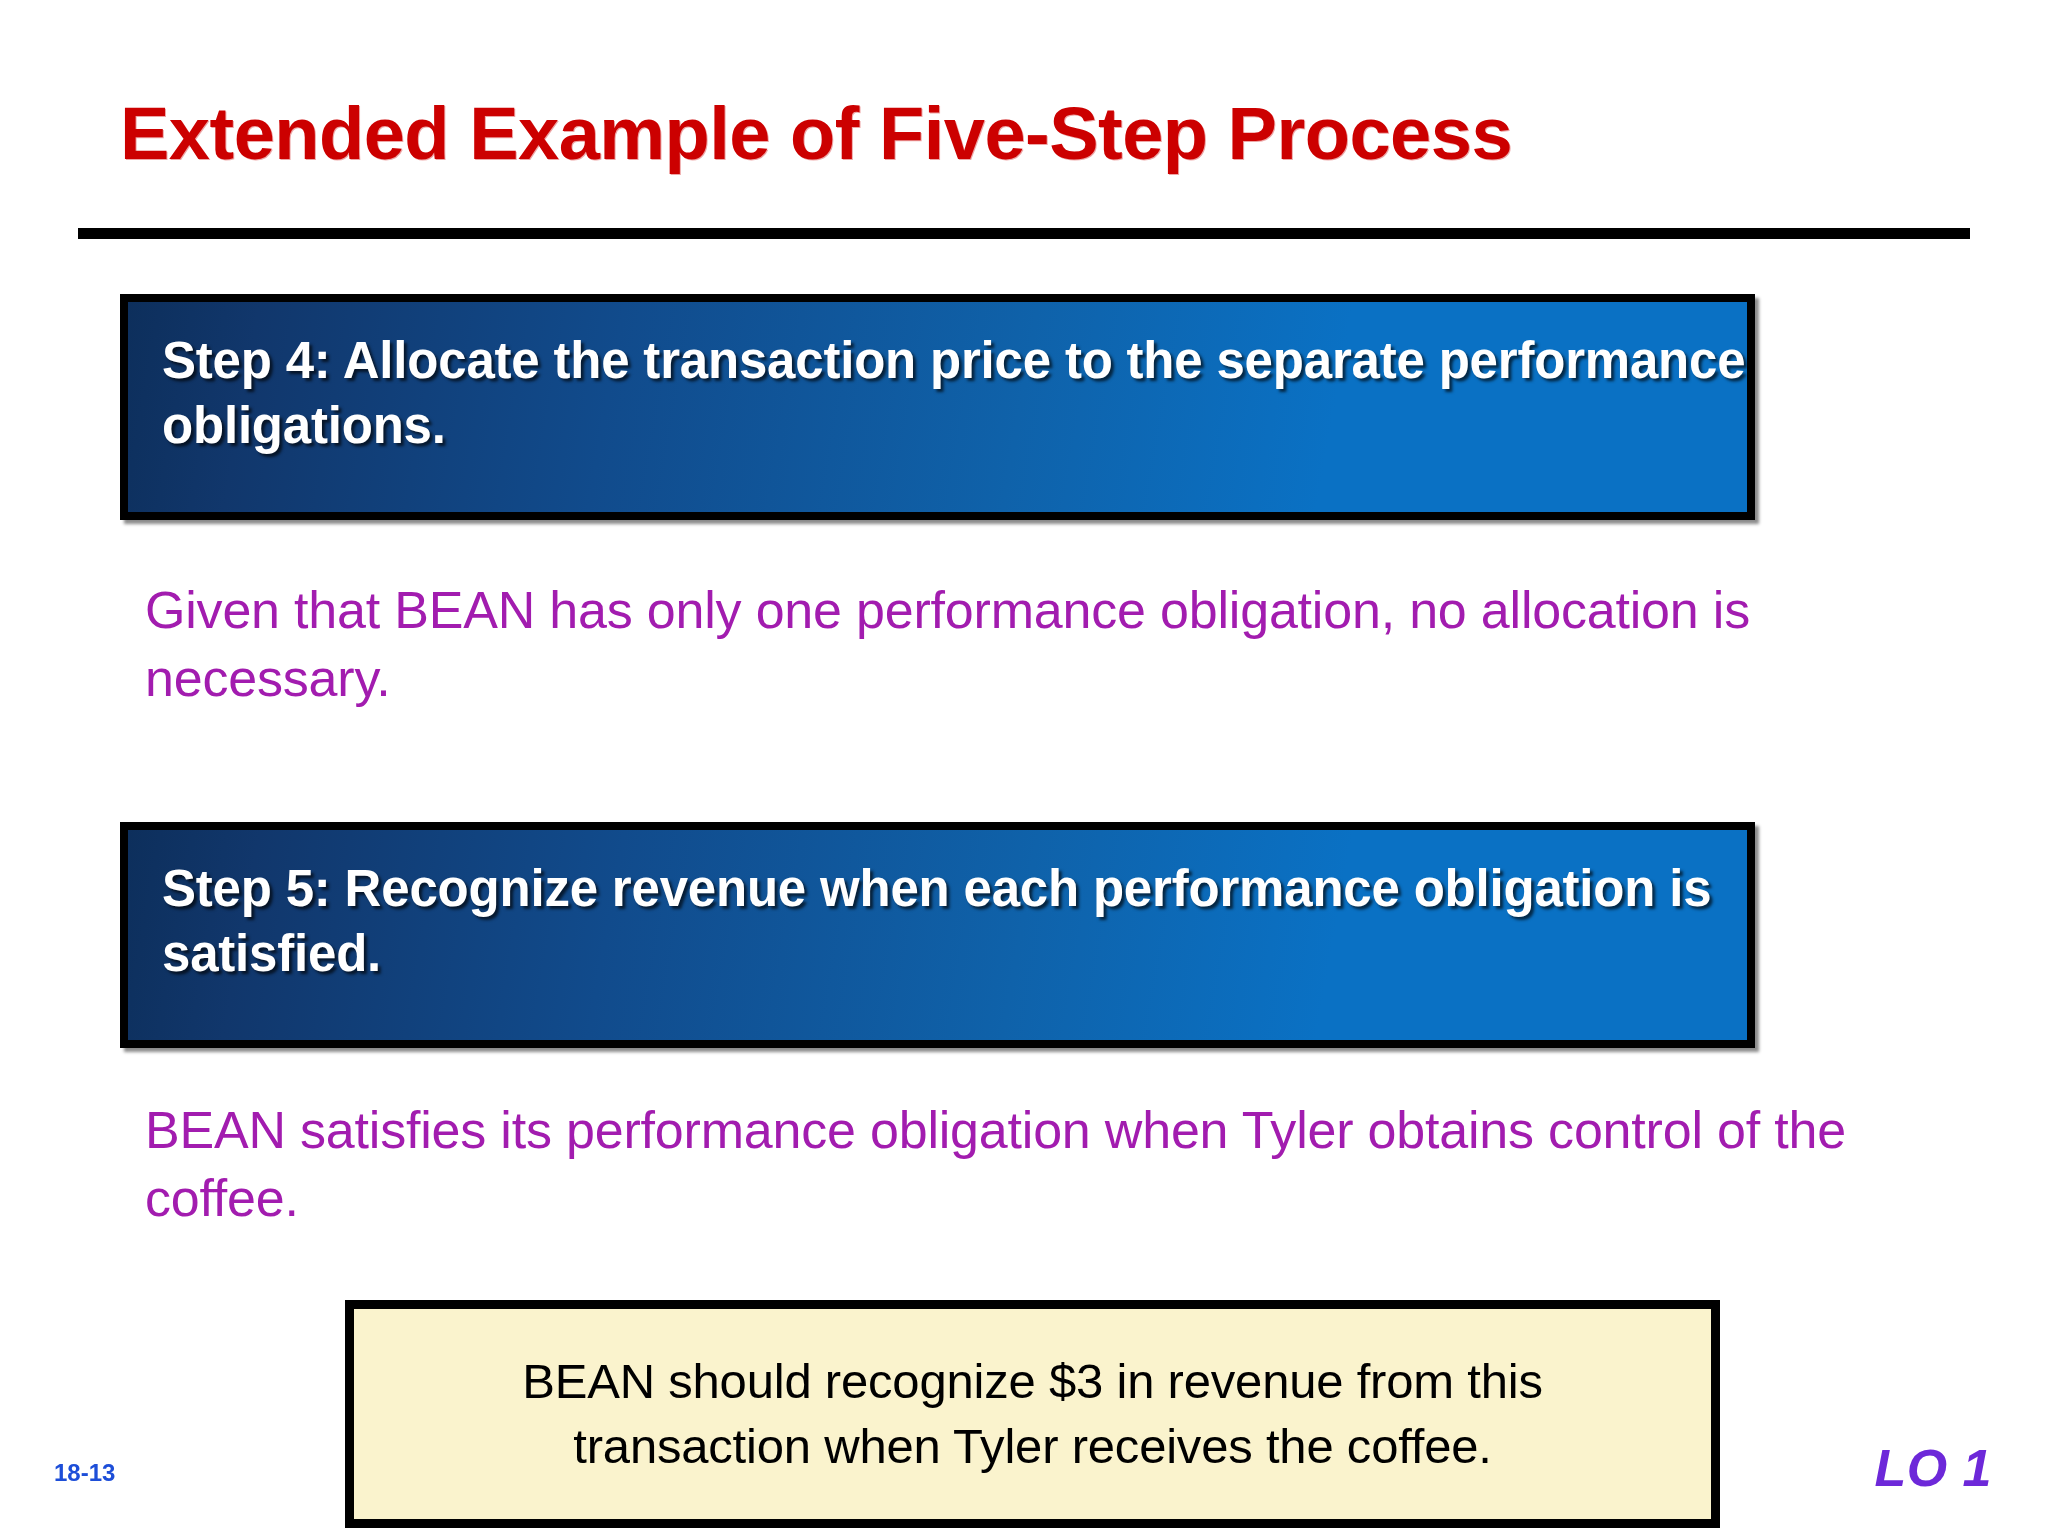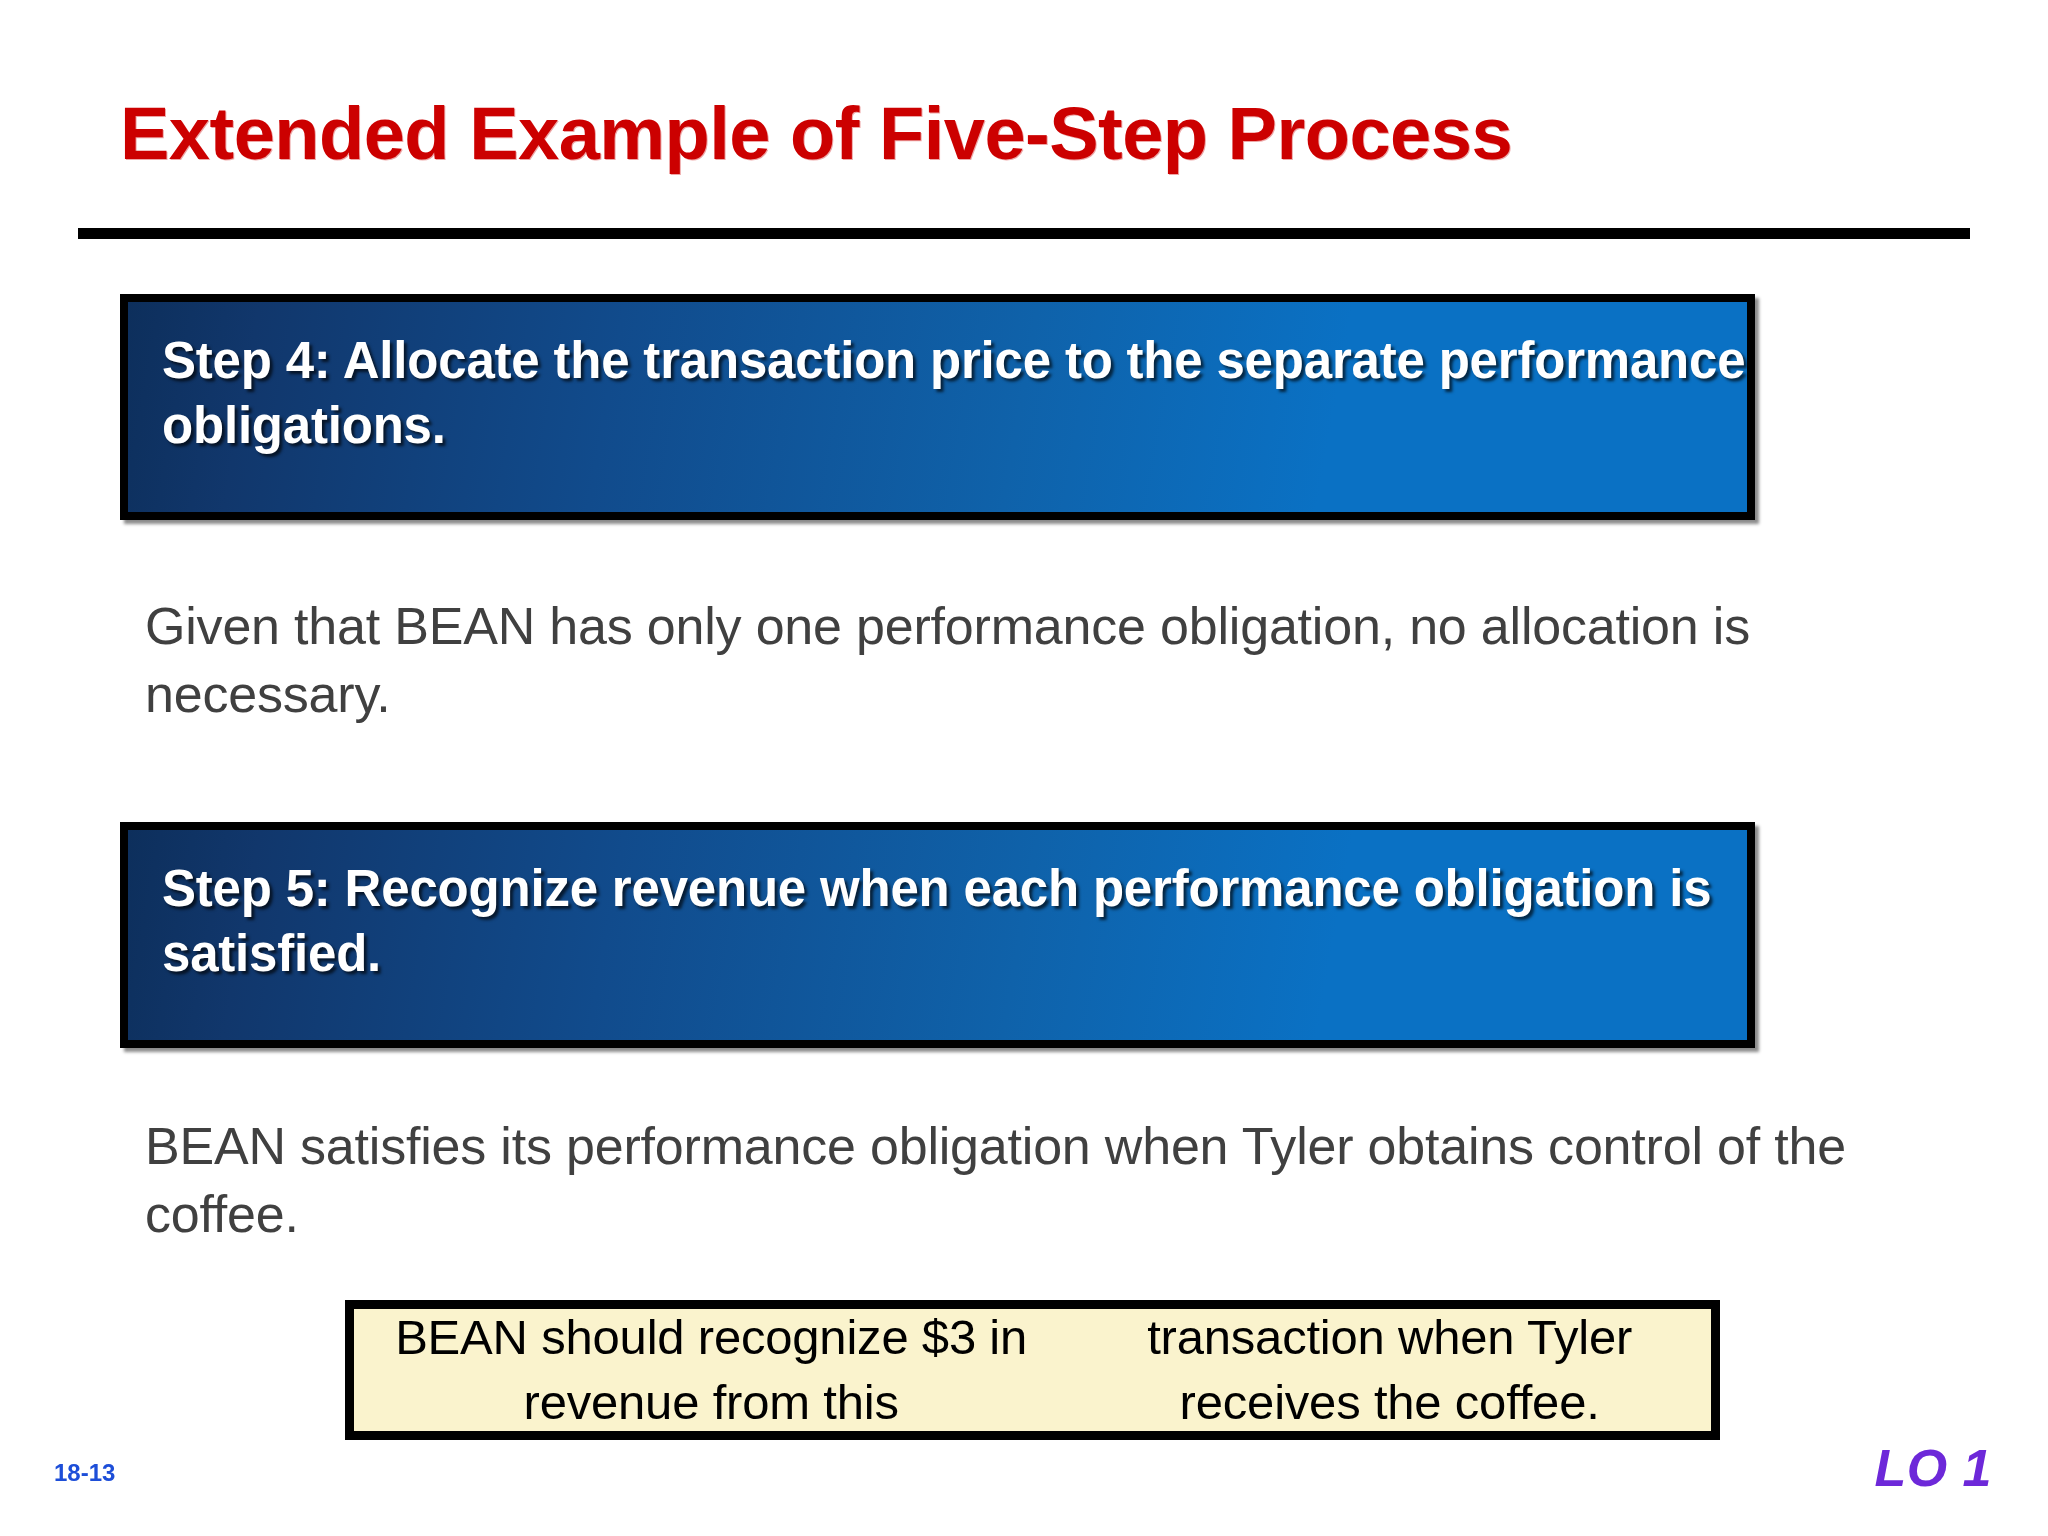--- a/index.html
+++ b/index.html
@@ -78,41 +78,40 @@
 
   #banner-step4 { top: 294px; height: 226px; }
   #banner-step5 { top: 822px; height: 226px; }
 
   
   .body-text {
     position: absolute;
     left: 145px;
     width: 1790px;
     font-size: 52px;
-    color: #404040;
+    color: #a21caf;
     line-height: 1.31;
     letter-spacing: -0.2px;
-    margin-top: 16px;
   }
 
   #body-step4 { top: 576px; }
   #body-step5 { top: 1096px; }
 
   
   .callout {
     position: absolute;
     left: 345px;
     top: 1300px;
     width: 1375px;
-    height: 140px;
+    height: 228px;
     box-sizing: border-box;
     background: #faf3cd;
     border: 9px solid #000000;
     display: flex;
-    flex-direction: row;
+    flex-direction: column;
     align-items: center;
     justify-content: center;
   }
   .callout-line {
     font-size: 49px;
     color: #000000;
     line-height: 1.32;
     text-align: center;
     letter-spacing: -0.2px;
   }

